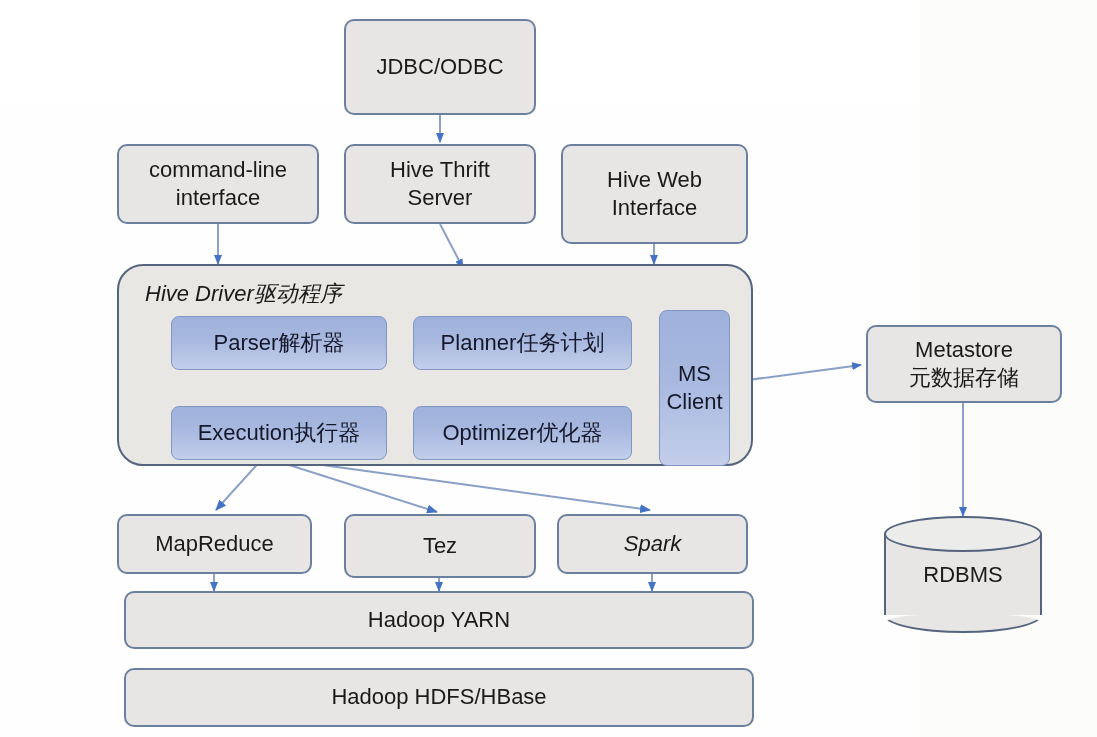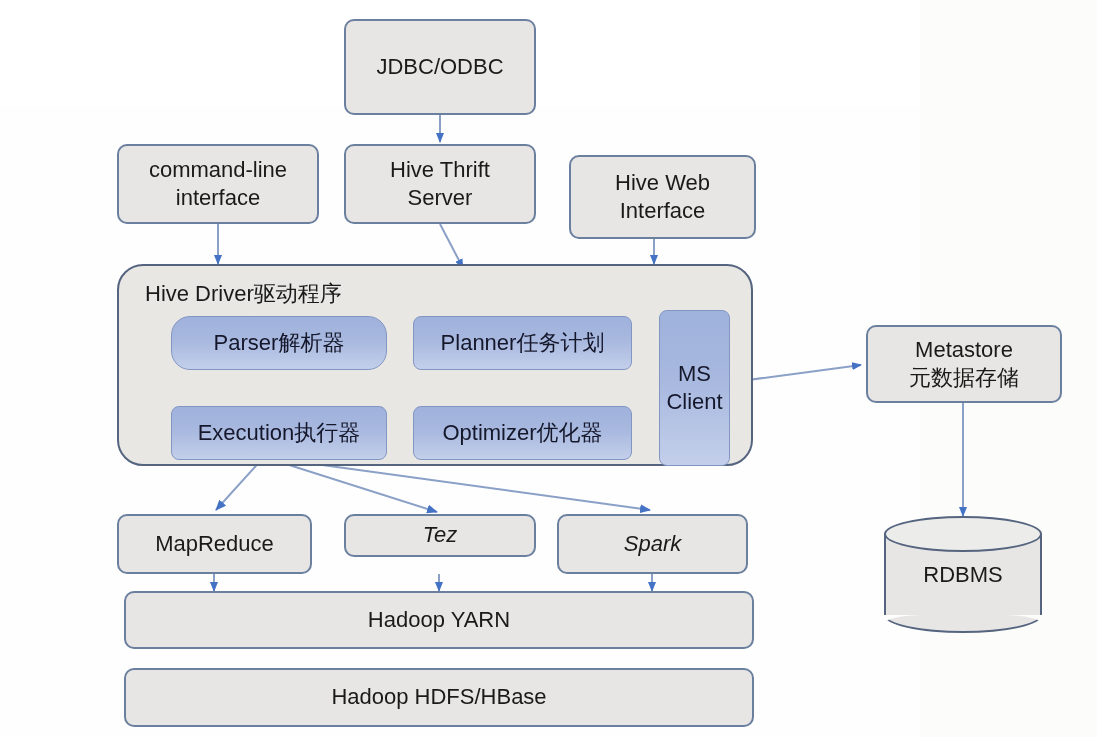--- a/index.html
+++ b/index.html
@@ -63,20 +63,21 @@
     border-radius: 26px;
     display: block;
   }
   .driver-label {
     position: absolute;
     left: 26px;
     top: 14px;
     font-size: 22px;
     color: #1a1a1a;
     white-space: nowrap;
+    font-style: italic;
   }
 
   
   .blue-box {
     background: linear-gradient(to bottom, #9fb2dc 0%, #a8b8df 45%, #c3cfea 100%);
     border: 1px solid #8296c4;
     border-radius: 8px;
     font-size: 22px;
     color: #15182b;
   }
@@ -182,32 +183,32 @@
     </span>
   </div>
 
   <div class="node gray-box" style="left:344px; top:144px; width:192px; height:80px;">
     <span>
       <span>Hive Thrift</span><br>
       <span>Server</span>
     </span>
   </div>
 
-  <div class="node gray-box" style="left:561px; top:155px; width:187px; height:84px;margin-left:8px;">
+  <div class="node gray-box" style="left:561px; top:144px; width:187px; height:100px;">
     <span>
       <span>Hive Web</span><br>
       <span>Interface</span>
     </span>
   </div>
 
   <div class="node driver-box" style="left:117px; top:264px; width:636px; height:202px;">
     <span class="driver-label">Hive Driver驱动程序</span>
   </div>
 
-  <div class="node blue-box" style="left:171px; top:316px; width:216px; height:54px;border-radius:19px;">
+  <div class="node blue-box" style="left:171px; top:316px; width:216px; height:54px;">
     <span>Parser解析器</span>
   </div>
 
   <div class="node blue-box" style="left:413px; top:316px; width:219px; height:54px;">
     <span>Planner任务计划</span>
   </div>
 
   <div class="node blue-box" style="left:413px; top:406px; width:219px; height:54px;">
     <span>Optimizer优化器</span>
   </div>
@@ -234,21 +235,21 @@
     <div class="cyl-body"></div>
     <div class="cyl-bottom"></div>
     <div class="cyl-top"></div>
     <div class="cyl-label">RDBMS</div>
   </div>
 
   <div class="node gray-box" style="left:117px; top:514px; width:195px; height:60px;">
     <span>MapReduce</span>
   </div>
 
-  <div class="node gray-box" style="left:344px; top:514px; width:192px; height:43px;font-style:italic;">
+  <div class="node gray-box" style="left:344px; top:514px; width:192px; height:64px;">
     <span>Tez</span>
   </div>
 
   <div class="node gray-box" style="left:557px; top:514px; width:191px; height:60px;font-style:italic;">
     <span>Spark</span>
   </div>
 
   <div class="node gray-box" style="left:124px; top:591px; width:630px; height:58px;">
     <span>Hadoop YARN</span>
   </div>

